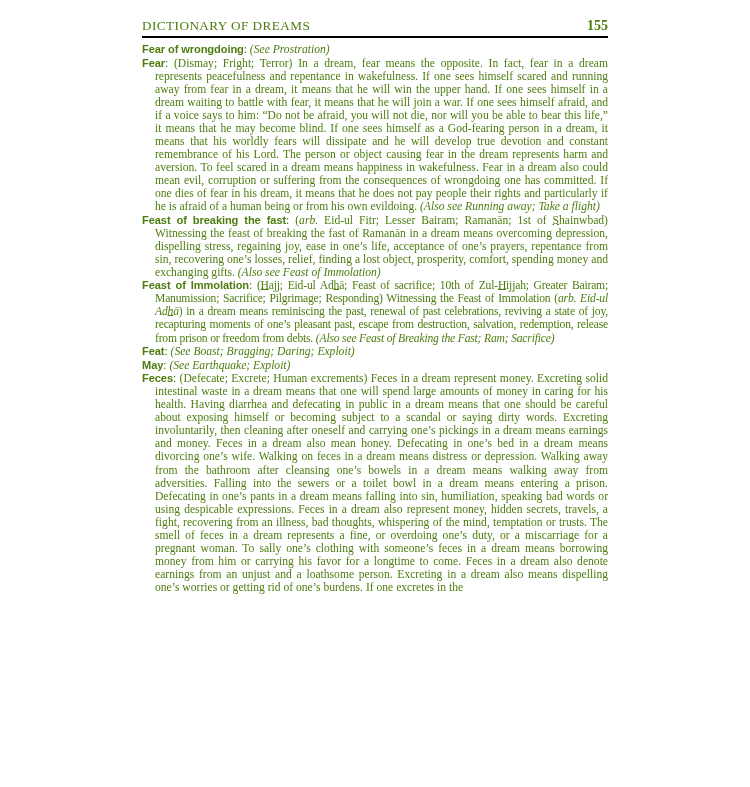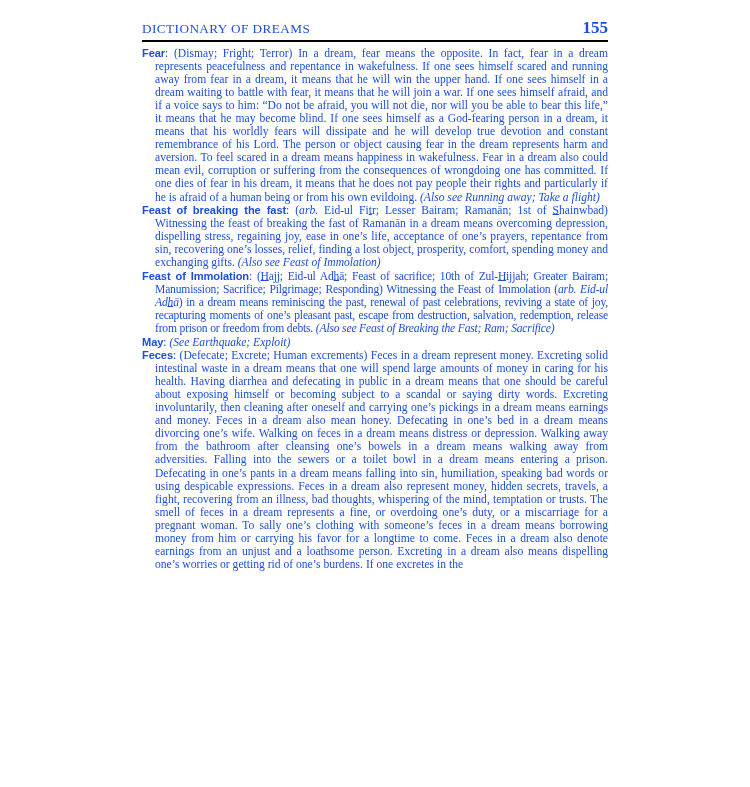--- a/index.html
+++ b/index.html
@@ -7,21 +7,21 @@
     padding: 0;
     background: #ffffff;
   }
   .page {
     position: relative;
     width: 750px;
     height: 787px;
     background: #ffffff;
     overflow: hidden;
     font-family: "Liberation Serif", "DejaVu Serif", serif;
-    color: #1d4ed8;
+    color: #4d7c0f;
   }
   .page-inner {
     position: absolute;
     left: 142px;
     top: 18px;
     width: 466px;
   }
 
   
   .running-head {
@@ -31,21 +31,21 @@
     font-size: 13.2px;
     letter-spacing: 0.45px;
     padding: 0 0 2px 0;
     white-space: nowrap;
   }
   .running-head .rh-title {
     font-weight: 400;
   }
   .running-head .rh-folio {
     font-weight: 700;
-    font-size: 17px;
+    font-size: 14px;
     letter-spacing: 0;
   }
   .head-rule {
     height: 2px;
     background: #000000;
     margin: 0 0 5px 0;
   }
 
   
   .entries {
@@ -84,21 +84,23 @@
 <div class="page">
   <div class="page-inner">
 
     <div class="running-head">
       <span class="rh-title">DICTIONARY OF DREAMS</span>
       <span class="rh-folio">155</span>
     </div>
     <div class="head-rule"></div>
 
     <div class="entries" id="entries-container">
+        <p class="entry"><span class="hw">Fear of wrongdoing</span><span>: </span><span><span class="it">(See Prostration)</span></span></p>
         <p class="entry"><span class="hw">Fear</span><span>: </span><span>(Dismay; Fright; Terror) In a dream, fear means the opposite. In fact, fear in a dream represents peacefulness and repentance in wakefulness. If one sees himself scared and running away from fear in a dream, it means that he will win the upper hand. If one sees himself in a dream waiting to battle with fear, it means that he will join a war. If one sees himself afraid, and if a voice says to him: “Do not be afraid, you will not die, nor will you be able to bear this life,” it means that he may become blind. If one sees himself as a God-fearing person in a dream, it means that his worldly fears will dissipate and he will develop true devotion and constant remembrance of his Lord. The person or object causing fear in the dream represents harm and aversion. To feel scared in a dream means happiness in wakefulness. Fear in a dream also could mean evil, corruption or suffering from the consequences of wrongdoing one has committed. If one dies of fear in his dream, it means that he does not pay people their rights and particularly if he is afraid of a human being or from his own evildoing. <span class="it">(Also see Running away; Take a flight)</span></span></p>
         <p class="entry"><span class="hw">Feast of breaking the fast</span><span>: </span><span>(<span class="it">arb.</span> Eid-ul Fi<span class="ul">t</span>r; Lesser Bairam; Ramanān; 1st of <span class="ul">S</span>hainwbad) Witnessing the feast of breaking the fast of Ramanān in a dream means overcoming depression, dispelling stress, regaining joy, ease in one’s life, acceptance of one’s prayers, repentance from sin, recovering one’s losses, relief, finding a lost object, prosperity, comfort, spending money and exchanging gifts. <span class="it">(Also see Feast of Immolation)</span></span></p>
         <p class="entry tight"><span class="hw">Feast of Immolation</span><span>: </span><span>(<span class="ul">H</span>ajj; Eid-ul Ad<span class="ul">h</span>ā; Feast of sacrifice; 10th of Zul-<span class="ul">H</span>ijjah; Greater Bairam; Manumission; Sacrifice; Pilgrimage; Responding) Witnessing the Feast of Immolation (<span class="it">arb. Eid-ul Ad<span class="ul">h</span>ā</span>) in a dream means reminiscing the past, renewal of past celebrations, reviving a state of joy, recapturing moments of one’s pleasant past, escape from destruction, salvation, redemption, release from prison or freedom from debts. <span class="it">(Also see Feast of Breaking the Fast; Ram; Sacrifice)</span></span></p>
+        <p class="entry"><span class="hw">Feat</span><span>: </span><span><span class="it">(See Boast; Bragging; Daring; Exploit)</span></span></p>
         <p class="entry"><span class="hw">May</span><span>: </span><span><span class="it">(See Earthquake; Exploit)</span></span></p>
         <p class="entry"><span class="hw">Feces</span><span>: </span><span>(Defecate; Excrete; Human excrements) Feces in a dream represent money. Excreting solid intestinal waste in a dream means that one will spend large amounts of money in caring for his health. Having diarrhea and defecating in public in a dream means that one should be careful about exposing himself or becoming subject to a scandal or saying dirty words. Excreting involuntarily, then cleaning after oneself and carrying one’s pickings in a dream means earnings and money. Feces in a dream also mean honey. Defecating in one’s bed in a dream means divorcing one’s wife. Walking on feces in a dream means distress or depression. Walking away from the bathroom after cleansing one’s bowels in a dream means walking away from adversities. Falling into the sewers or a toilet bowl in a dream means entering a prison. Defecating in one’s pants in a dream means falling into sin, humiliation, speaking bad words or using despicable expressions. Feces in a dream also represent money, hidden secrets, travels, a fight, recovering from an illness, bad thoughts, whispering of the mind, temptation or trusts. The smell of feces in a dream represents a fine, or overdoing one’s duty, or a miscarriage for a pregnant woman. To sally one’s clothing with someone’s feces in a dream means borrowing money from him or carrying his favor for a longtime to come. Feces in a dream also denote earnings from an unjust and a loathsome person. Excreting in a dream also means dispelling one’s worries or getting rid of one’s burdens. If one excretes in the</span></p>
       </div>
 
   </div>
 </div>
 
 </body></html>

